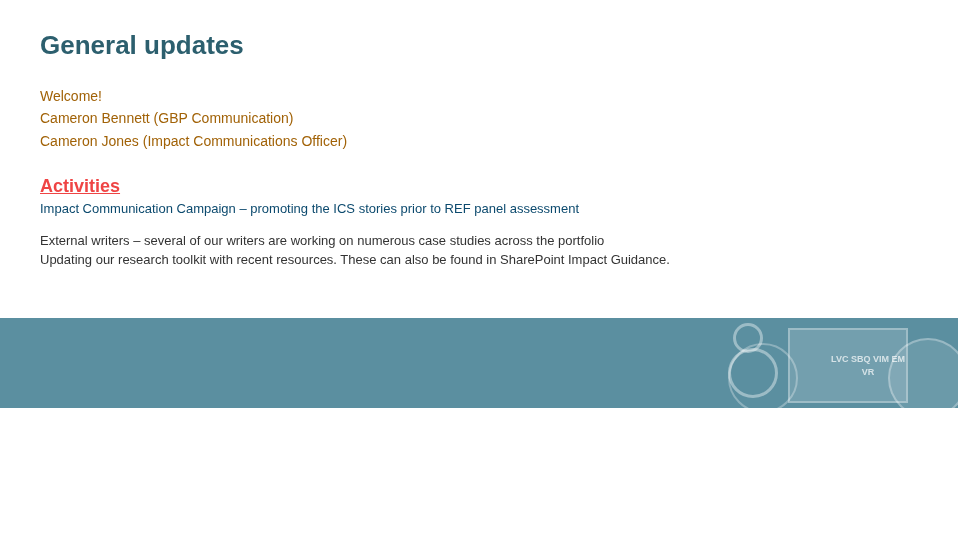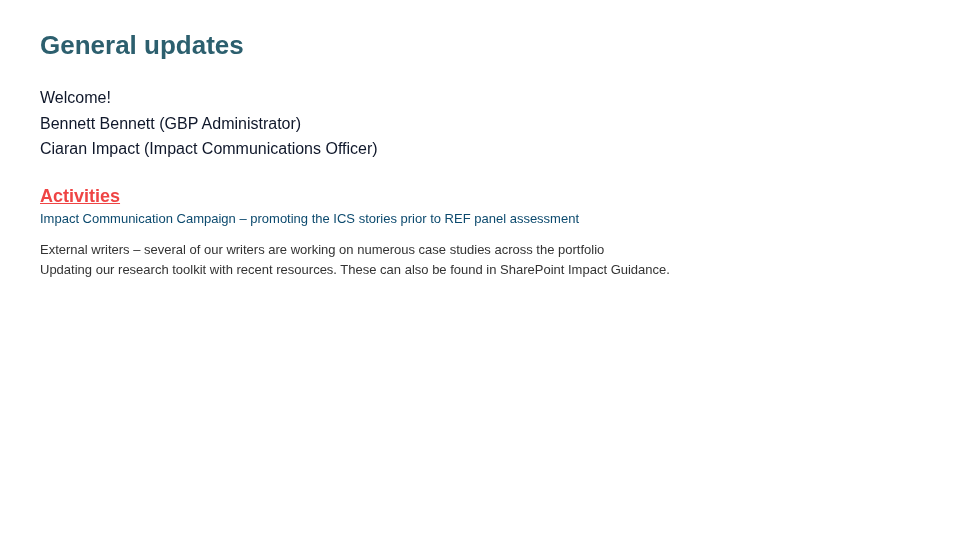--- a/index.html
+++ b/index.html
@@ -13,20 +13,21 @@
       height: 540px;
       font-family: Arial, sans-serif;
       background: #ffffff;
       overflow: hidden;
     }
 
     .page-wrapper {
       width: 958px;
       height: 408px;
       display: flex;
+      flex-direction: column;
       background: #ffffff;
     }
 
     .content-area {
       flex: 1;
       padding: 30px 40px 20px 40px;
       background: #ffffff;
     }
 
     .page-title {
@@ -34,22 +35,22 @@
       font-weight: bold;
       color: #2c5f6e;
       margin-bottom: 24px;
     }
 
     .welcome-block {
       margin-bottom: 24px;
     }
 
     .welcome-line {
-      font-size: 16px;
-      color: #0f172a;
+      font-size: 14px;
+      color: #a16207;
       line-height: 1.6;
     }
 
     .activities-section {
       margin-bottom: 8px;
     }
 
     .activities-label {
       font-size: 18px;
       font-weight: bold;
@@ -166,22 +167,22 @@
 <body>
 
 <div class="page-wrapper">
 
   <div class="content-area">
 
     <h1 class="page-title">General updates</h1>
 
     <div class="welcome-block">
       <div class="welcome-line">Welcome!</div>
-      <div class="welcome-line">Bennett Bennett (GBP Administrator)</div>
-      <div class="welcome-line">Ciaran Impact (Impact Communications Officer)</div>
+      <div class="welcome-line">Cameron Bennett (GBP Communication)</div>
+      <div class="welcome-line">Cameron Jones (Impact Communications Officer)</div>
     </div>
 
     <div class="activities-section">
       <div class="activities-label">Activities</div>
       <div class="activities-text">Impact Communication Campaign – promoting the ICS stories prior to REF panel assessment</div>
     </div>
 
     <div class="external-writers-text">External writers – several of our writers are working on numerous case studies across the portfolio</div>
 
     <div class="updating-text">Updating our research toolkit with recent resources. These can also be found in SharePoint Impact Guidance.</div>

